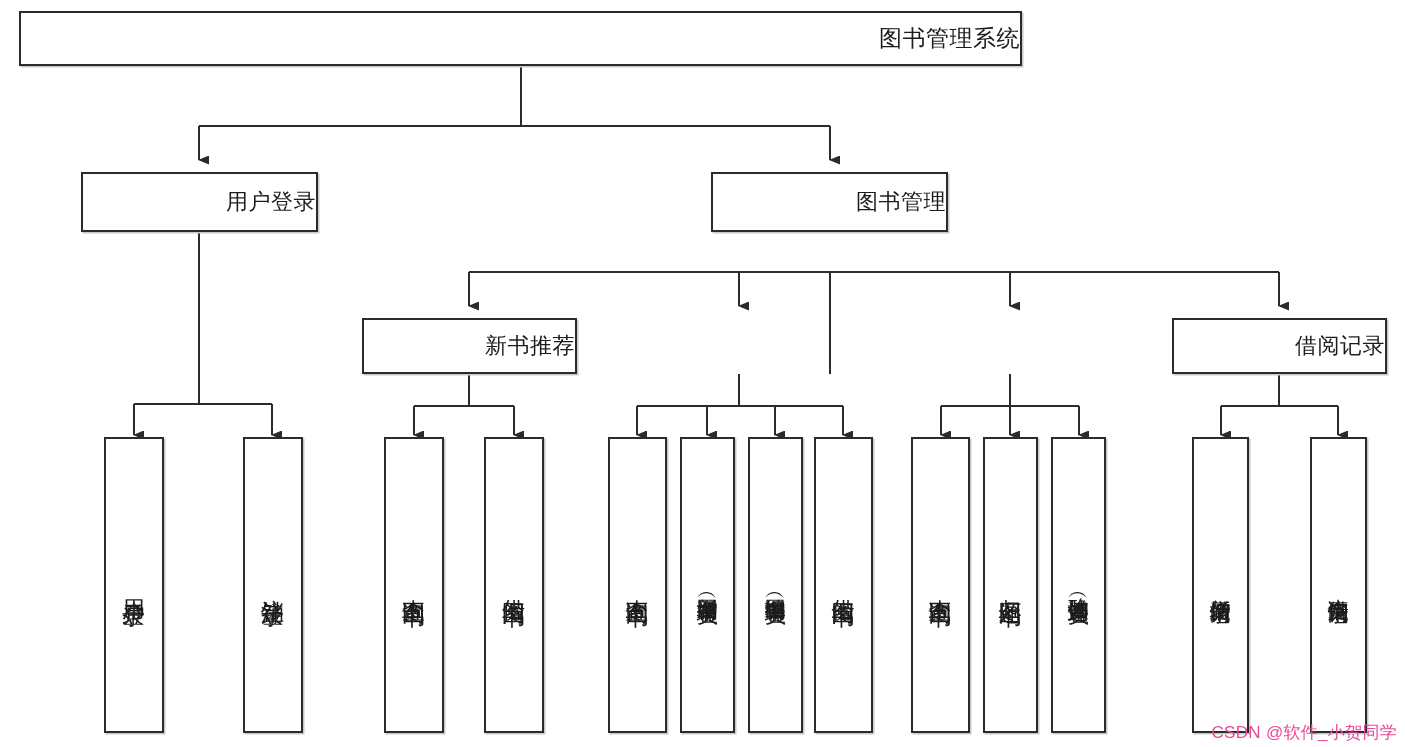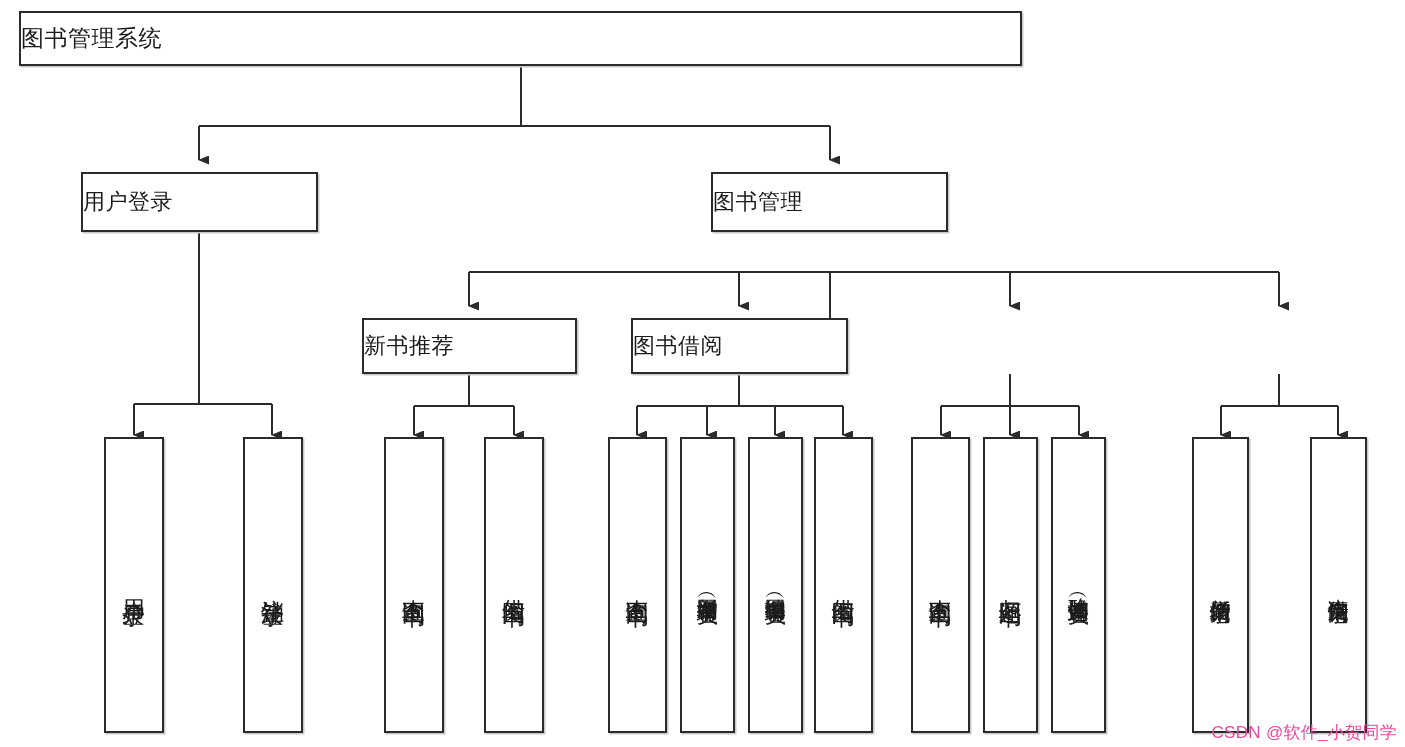--- a/index.html
+++ b/index.html
@@ -15,21 +15,21 @@
   svg#wires{position:absolute;left:0;top:0;width:1405px;height:747px;}
 
   .node{
     position:absolute;
     box-sizing:border-box;
     background:#ffffff;
     border:2.6px solid #2b2b2b;
     box-shadow:1.5px 1.5px 0 0 #c9c9c9;
     display:flex;
     align-items:center;
-    justify-content:flex-start;
+    justify-content:flex-end;
     color:#1c1c1c;
   }
   .node .label{
     display:block;
     white-space:nowrap;
     letter-spacing:0.5px;
   }
 
   
   .node.h .label{font-size:22px;line-height:1.1;}
@@ -129,22 +129,22 @@
   <div class="node h" style="left:81px;top:172px;width:237px;height:60px;">
     <span class="label">用户登录</span>
   </div>
   <div class="node h" style="left:362px;top:318px;width:215px;height:56px;">
     <span class="label">新书推荐</span>
   </div>
 
   <div class="node h" style="left:711px;top:172px;width:237px;height:60px;">
     <span class="label">图书管理</span>
   </div>
-  <div class="node h" style="left:631px;top:318px;width:217px;height:56px;">
-    <span class="label">图书借阅</span>
+  <div class="node h" style="left:1172px;top:318px;width:215px;height:56px;">
+    <span class="label">借阅记录</span>
   </div>
 
   <div class="node v" style="left:104px;top:437px;width:60px;height:296px;">
     <span class="label">用户登录</span>
   </div>
   <div class="node v" style="left:243px;top:437px;width:60px;height:296px;">
     <span class="label">注销登录</span>
   </div>
 
   <div class="node v" style="left:384px;top:437px;width:60px;height:296px;">

